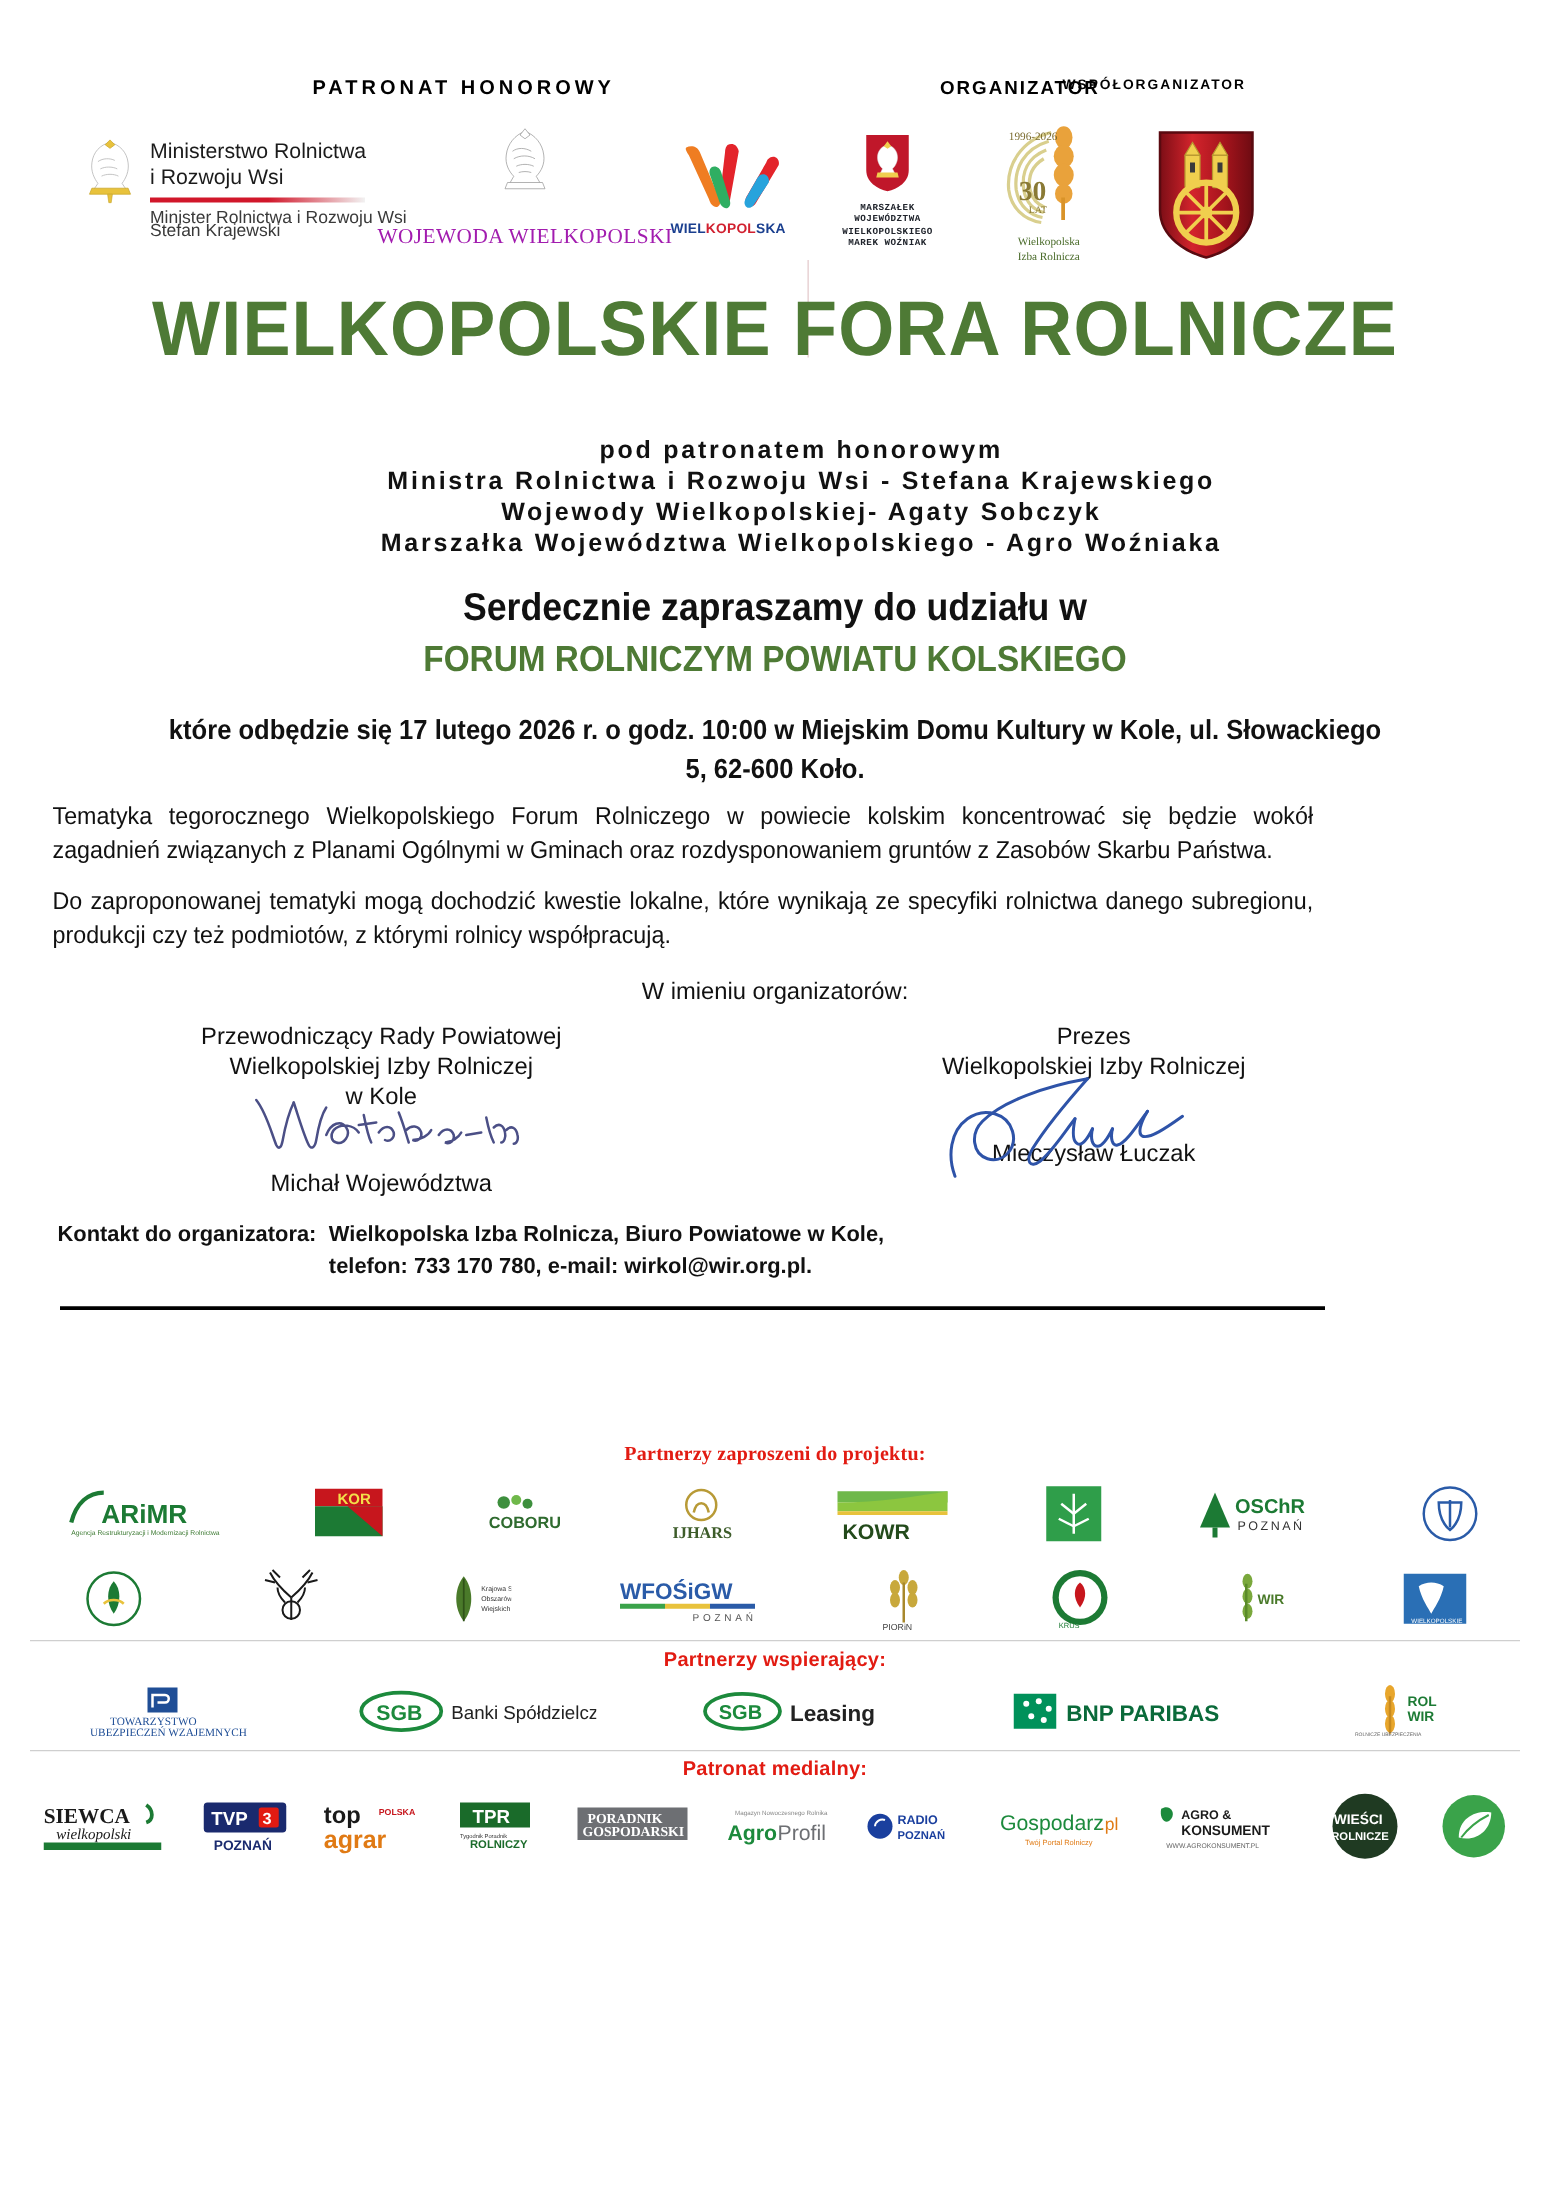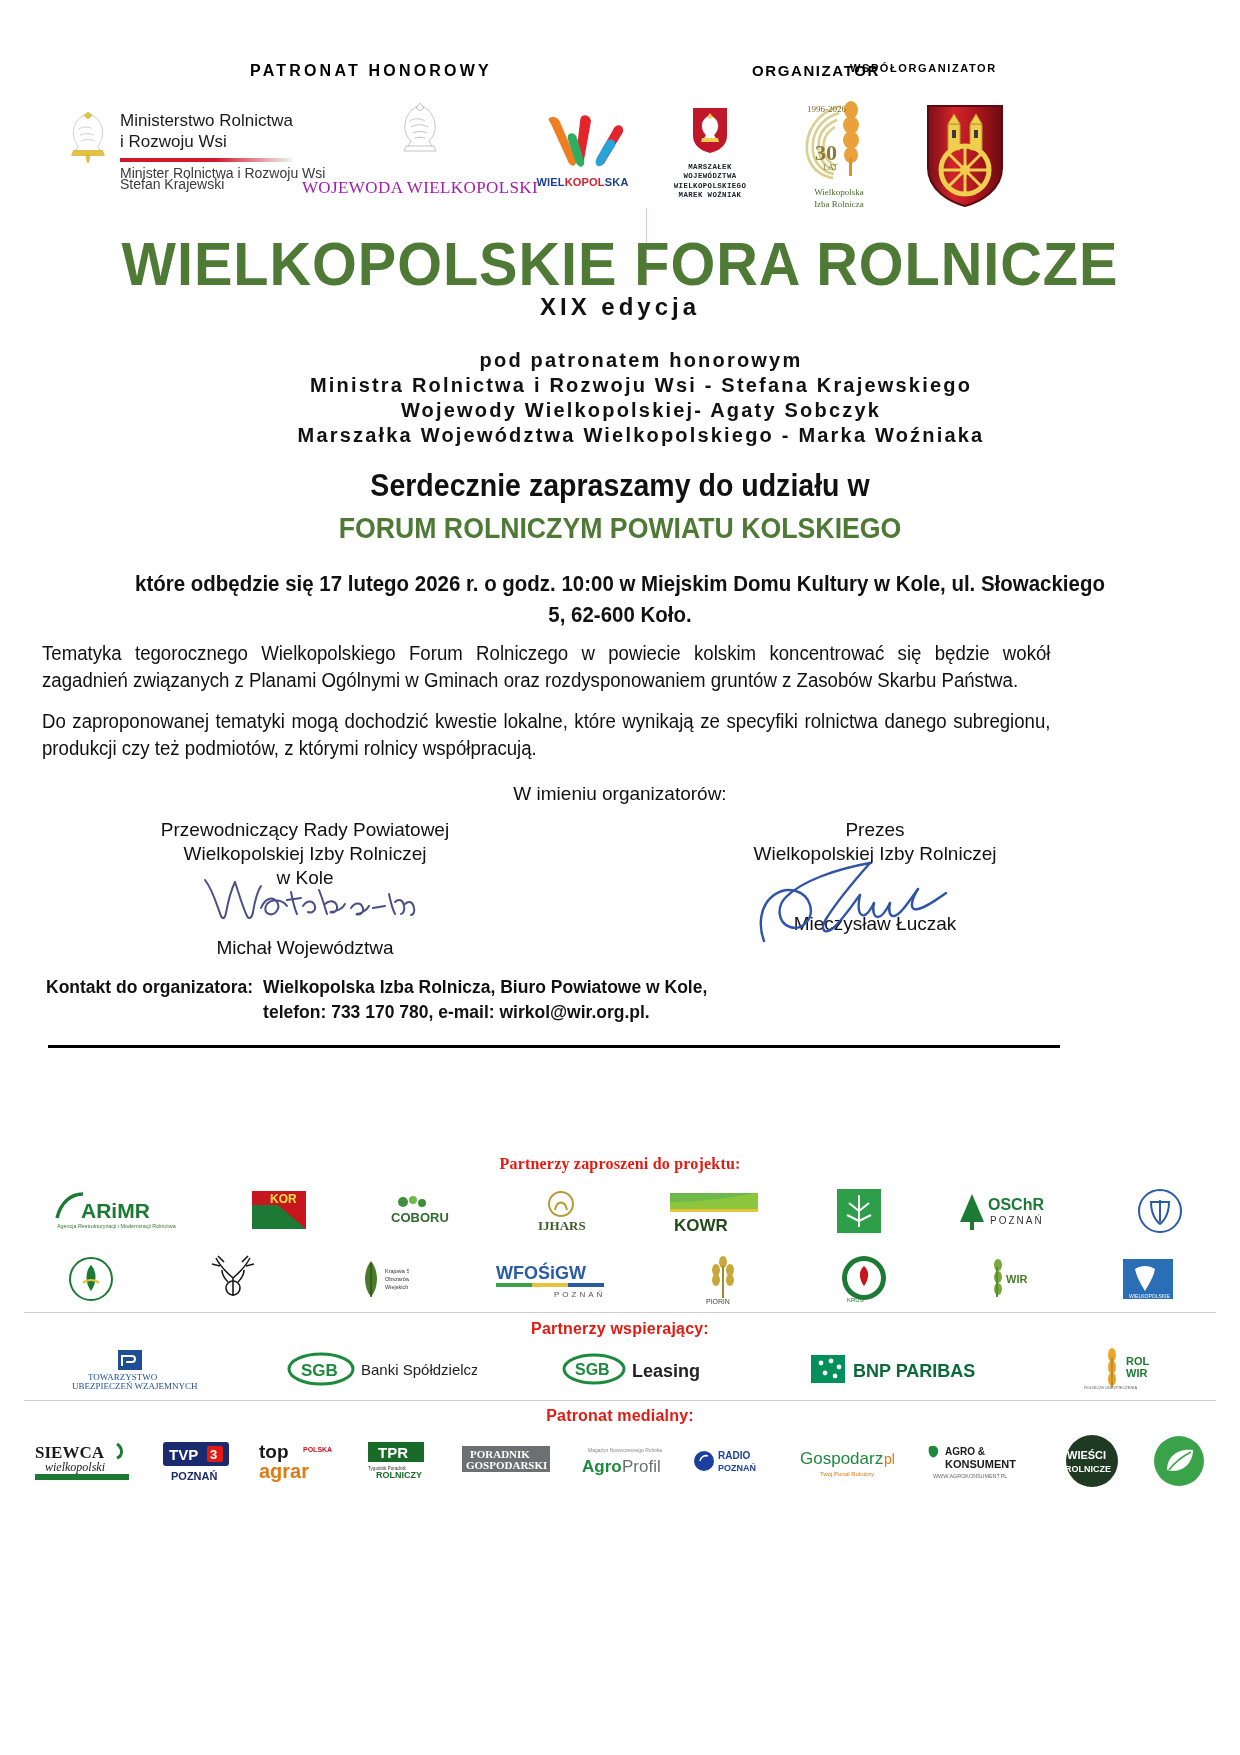--- a/index.html
+++ b/index.html
@@ -256,27 +256,26 @@
           <line x1="23" y1="68" x2="67" y2="68"></line>
           <line x1="29" y1="52" x2="61" y2="84"></line>
           <line x1="61" y1="52" x2="29" y2="84"></line>
         </g>
         <circle cx="45" cy="68" r="5" fill="#f0cf4e"></circle>
       </svg>
     </div>
   </div>
 
   <div class="title">WIELKOPOLSKIE FORA ROLNICZE</div>
-  <div class="edycja">XIX edycja</div>
 
   <div class="patron-block">
     <div>pod patronatem honorowym</div>
     <div>Ministra Rolnictwa i Rozwoju Wsi - Stefana Krajewskiego</div>
     <div>Wojewody Wielkopolskiej- Agaty Sobczyk</div>
-    <div>Marszałka Województwa Wielkopolskiego - Marka Woźniaka</div>
+    <div>Marszałka Województwa Wielkopolskiego - Agro Woźniaka</div>
   </div>
 
   <div class="invite">Serdecznie zapraszamy do udziału w</div>
   <div class="forum">FORUM ROLNICZYM POWIATU KOLSKIEGO</div>
   <div class="when">które odbędzie się 17 lutego 2026 r. o godz. 10:00 w Miejskim Domu Kultury w Kole, ul. Słowackiego 5, 62-600 Koło.</div>
 
   <div class="para p1">Tematyka tegorocznego Wielkopolskiego Forum Rolniczego w powiecie kolskim koncentrować się będzie wokół zagadnień związanych z Planami Ogólnymi w Gminach oraz rozdysponowaniem gruntów z Zasobów Skarbu Państwa.</div>
   <div class="para p2">Do zaproponowanej tematyki mogą dochodzić kwestie lokalne, które wynikają ze specyfiki rolnictwa danego subregionu, produkcji czy też podmiotów, z którymi rolnicy współpracują.</div>
 
   <div class="wimieniu">W imieniu organizatorów:</div>

